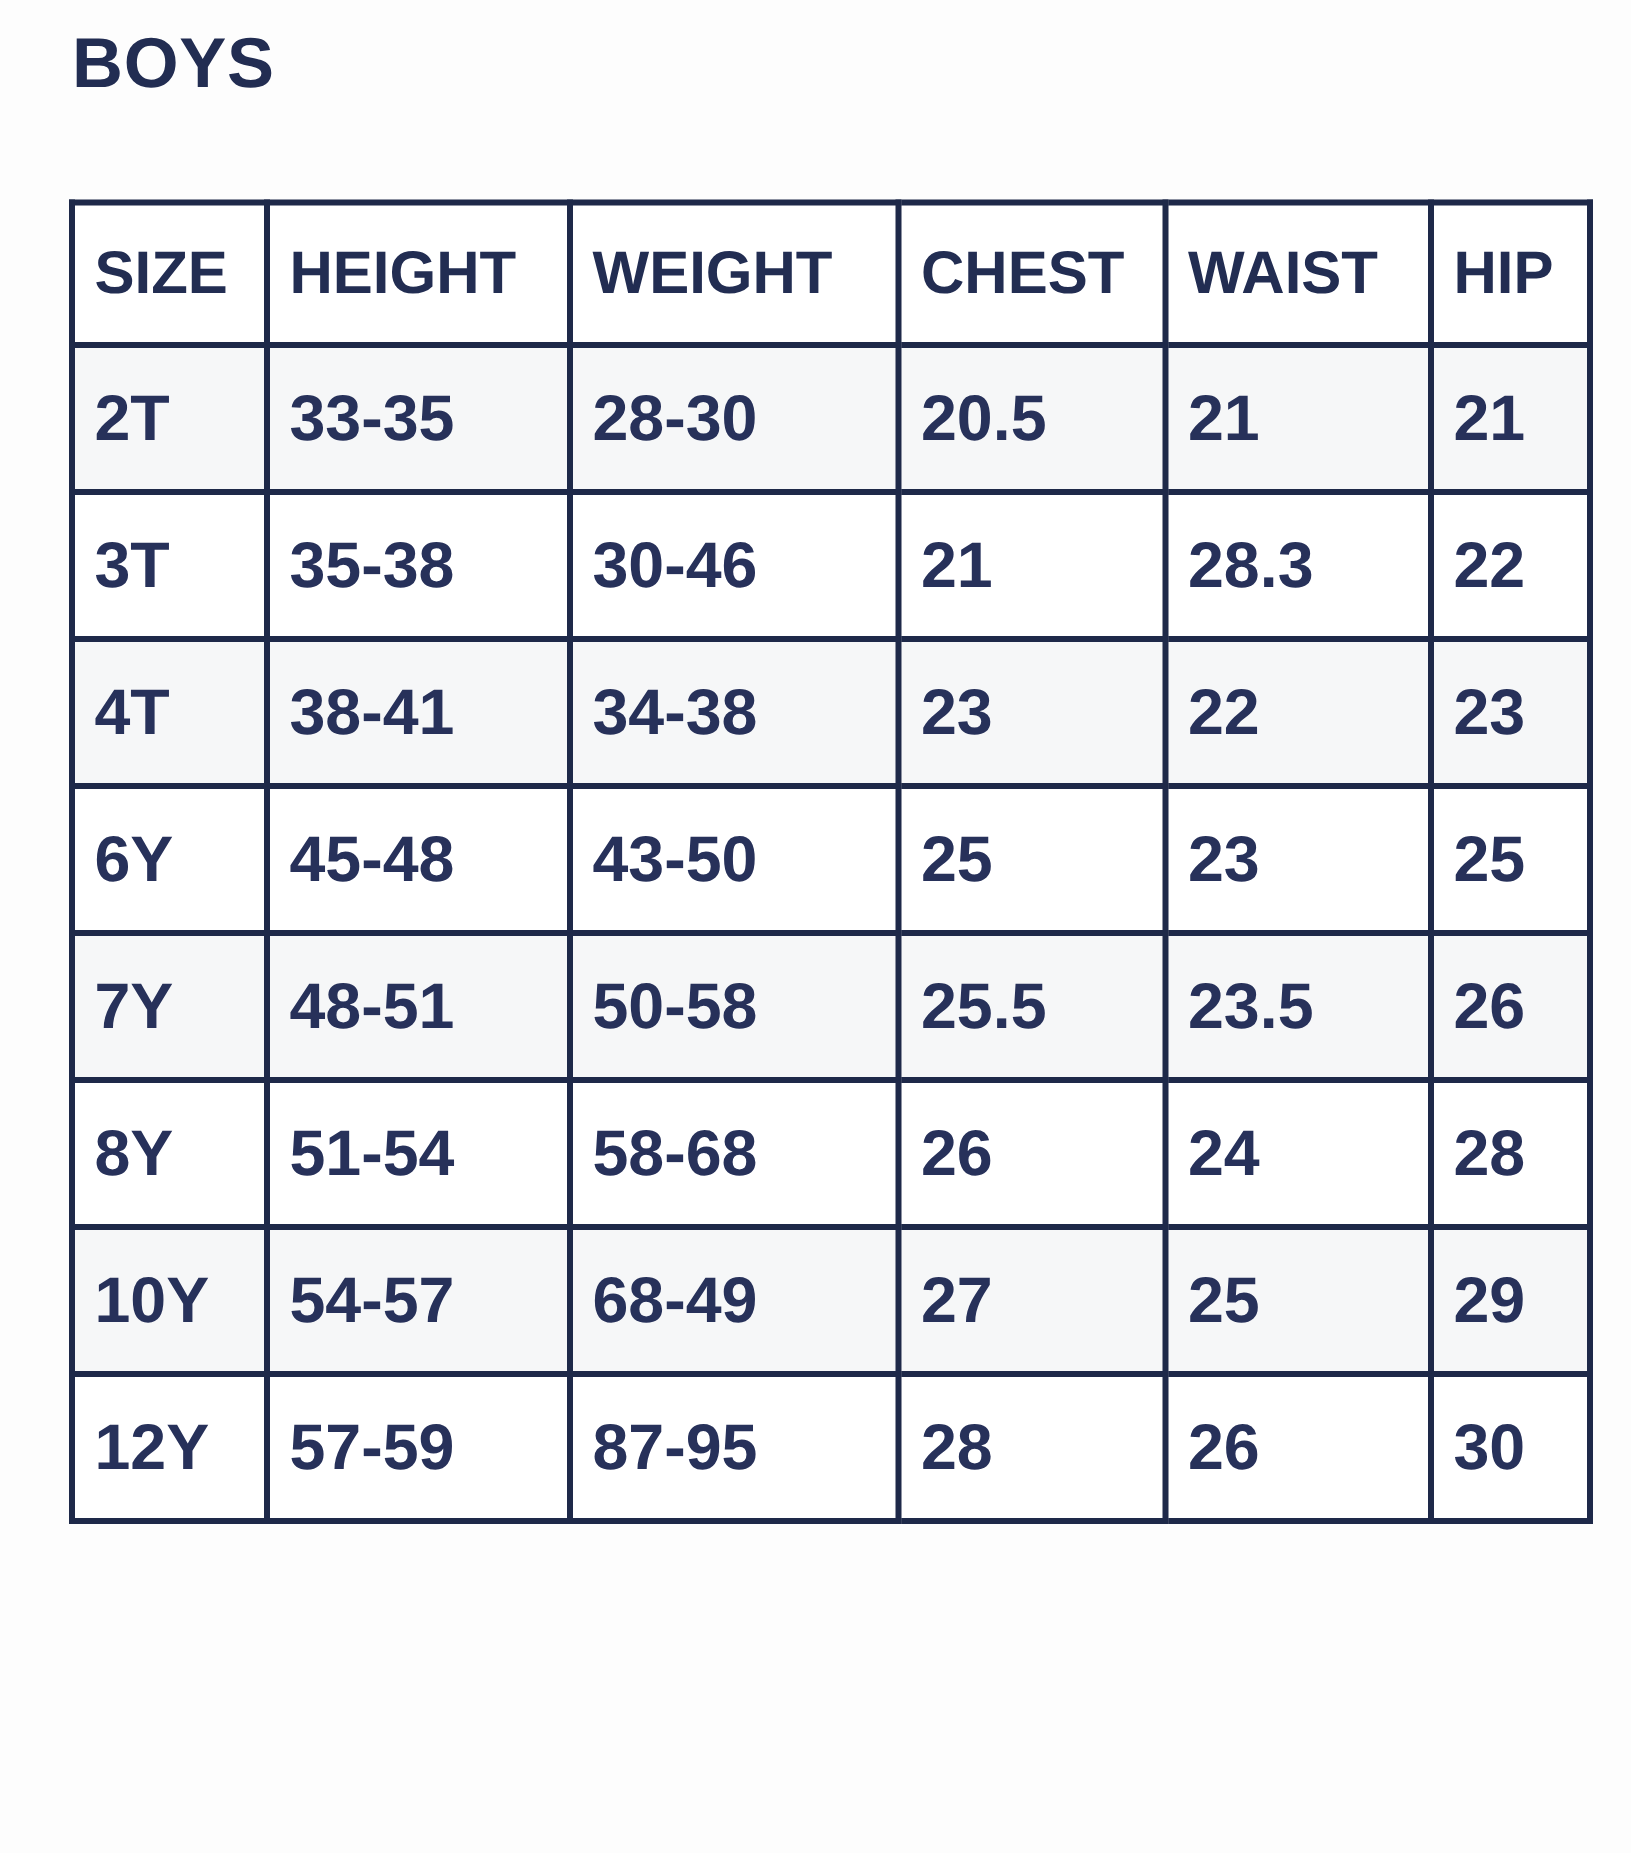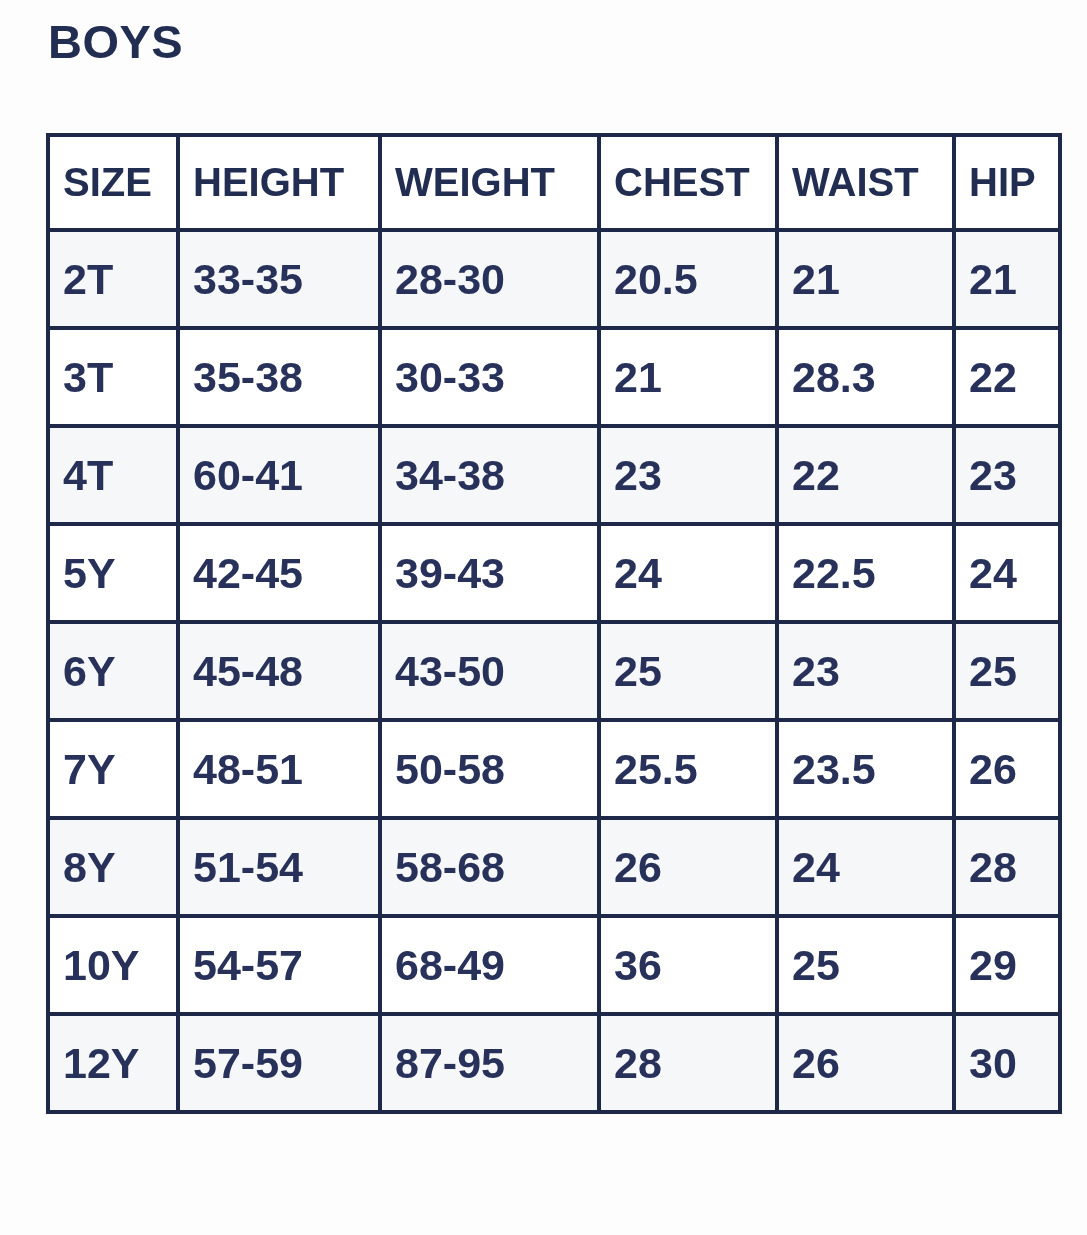--- a/index.html
+++ b/index.html
@@ -95,40 +95,32 @@
           <td>2T</td>
           <td>33-35</td>
           <td>28-30</td>
           <td>20.5</td>
           <td>21</td>
           <td>21</td>
         </tr>
         <tr>
           <td>3T</td>
           <td>35-38</td>
-          <td>30-33</td>
+          <td>30-46</td>
           <td>21</td>
           <td>28.3</td>
           <td>22</td>
         </tr>
         <tr>
           <td>4T</td>
-          <td>60-41</td>
+          <td>38-41</td>
           <td>34-38</td>
           <td>23</td>
           <td>22</td>
           <td>23</td>
-        </tr>
-        <tr>
-          <td>5Y</td>
-          <td>42-45</td>
-          <td>39-43</td>
-          <td>24</td>
-          <td>22.5</td>
-          <td>24</td>
         </tr>
         <tr>
           <td>6Y</td>
           <td>45-48</td>
           <td>43-50</td>
           <td>25</td>
           <td>23</td>
           <td>25</td>
         </tr>
         <tr>
@@ -144,21 +136,21 @@
           <td>51-54</td>
           <td>58-68</td>
           <td>26</td>
           <td>24</td>
           <td>28</td>
         </tr>
         <tr>
           <td>10Y</td>
           <td>54-57</td>
           <td>68-49</td>
-          <td>36</td>
+          <td>27</td>
           <td>25</td>
           <td>29</td>
         </tr>
         <tr>
           <td>12Y</td>
           <td>57-59</td>
           <td>87-95</td>
           <td>28</td>
           <td>26</td>
           <td>30</td>

